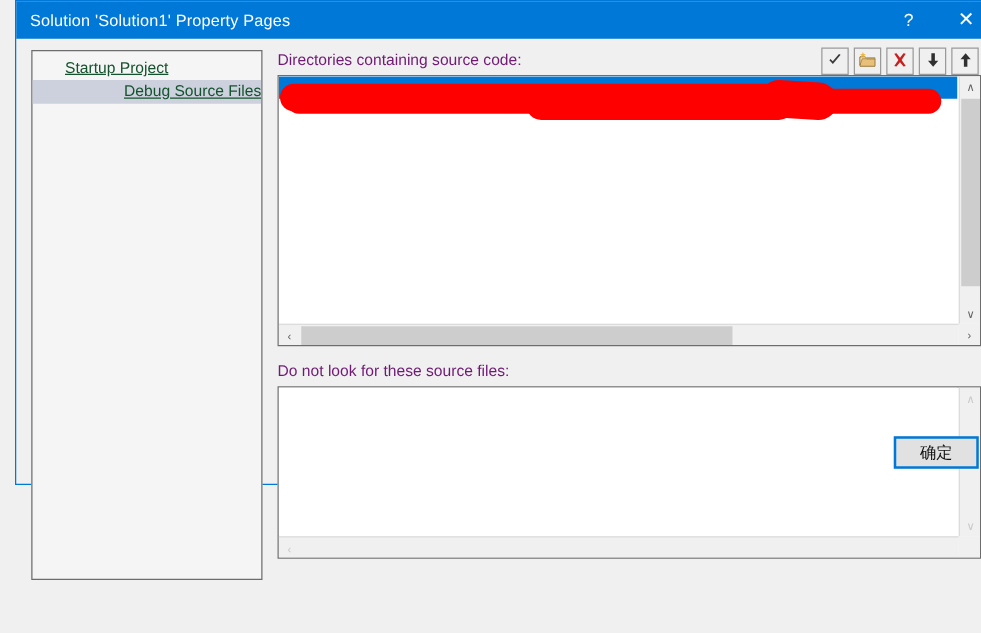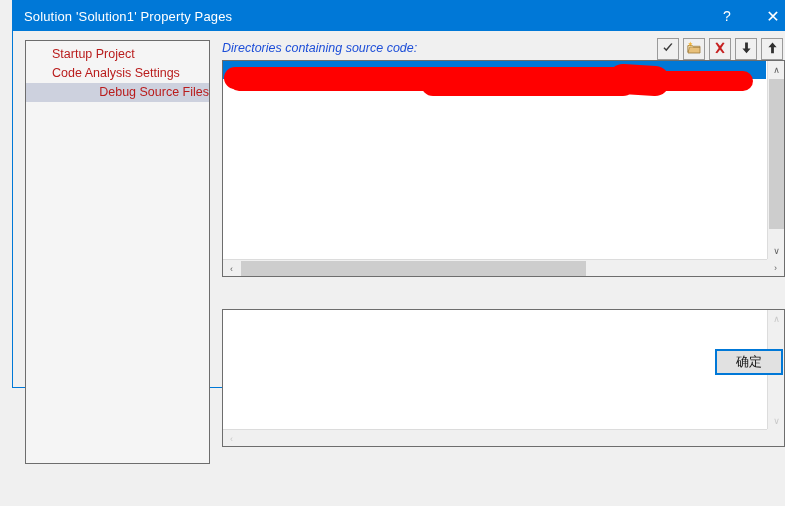--- a/index.html
+++ b/index.html
@@ -83,46 +83,46 @@
     background: #f5f5f5;
     border: 1px solid #6d6d6d;
     box-sizing: border-box;
     overflow: hidden;
   }
   .tree-item {
     height: 19px;
     line-height: 19px;
     padding-left: 26px;
     font-size: 12.5px;
-    color: #b91c1c;
+    color: #14532d;
     white-space: nowrap;
     cursor: default;
     user-select: none;
+    text-decoration: underline;
   }
   .tree-item:first-child { margin-top: 4px; }
   .tree-item.selected {
     background: #cdd1de;
     text-align: right;
   }
 
   
   #right-pane {
     position: absolute;
     left: 209px;
     top: 0;
     width: 563px;
     height: 440px;
   }
 
   .section-label {
     font-size: 12.5px;
-    color: #1d4ed8;
+    color: #701a75;
     user-select: none;
     white-space: nowrap;
-    font-style: italic;
   }
 
   
   #dir-toolbar {
     position: absolute;
     right: 2px;
     top: 44px;
     display: flex;
     gap: 4px;
   }
@@ -295,23 +295,20 @@
       <div class="caption-btn help">?</div>
       <div class="caption-btn close">✕</div>
     </div>
   </div>
 
   <div id="body-area">
 
     <div id="tree-panel">
       <div class="tree-item">
         <span>Startup Project</span>
-      </div>
-      <div class="tree-item">
-        <span>Code Analysis Settings</span>
       </div>
       <div class="tree-item selected">
         <span>Debug Source Files</span>
       </div>
     </div>
 
     <div id="right-pane">
 
       <div class="section-label" style="position:absolute; left:0; top:10px;">Directories containing source code:</div>
 
@@ -376,20 +373,21 @@
           <g stroke="#ff0000" fill="none" stroke-linecap="round" stroke-linejoin="round">
             <path d="M12 17 L398 17" stroke-width="22"></path>
             <path d="M16 20 L520 20" stroke-width="20"></path>
             <path d="M210 23 L400 23" stroke-width="24"></path>
             <path d="M400 18 L432 20" stroke-width="30"></path>
             <path d="M20 16 L120 16" stroke-width="18"></path>
           </g>
         </svg>
       </div>
 
+      <div class="section-label" style="position:absolute; left:0; top:259px;">Do not look for these source files:</div>
 
       <div class="listbox" id="exclude-listbox">
         <div class="list-inner"></div>
 
         <div class="vscroll disabled">
           <div class="sb-arrow up">∧</div>
           <div class="sb-arrow down">∨</div>
         </div>
 
         <div class="hscroll disabled">

